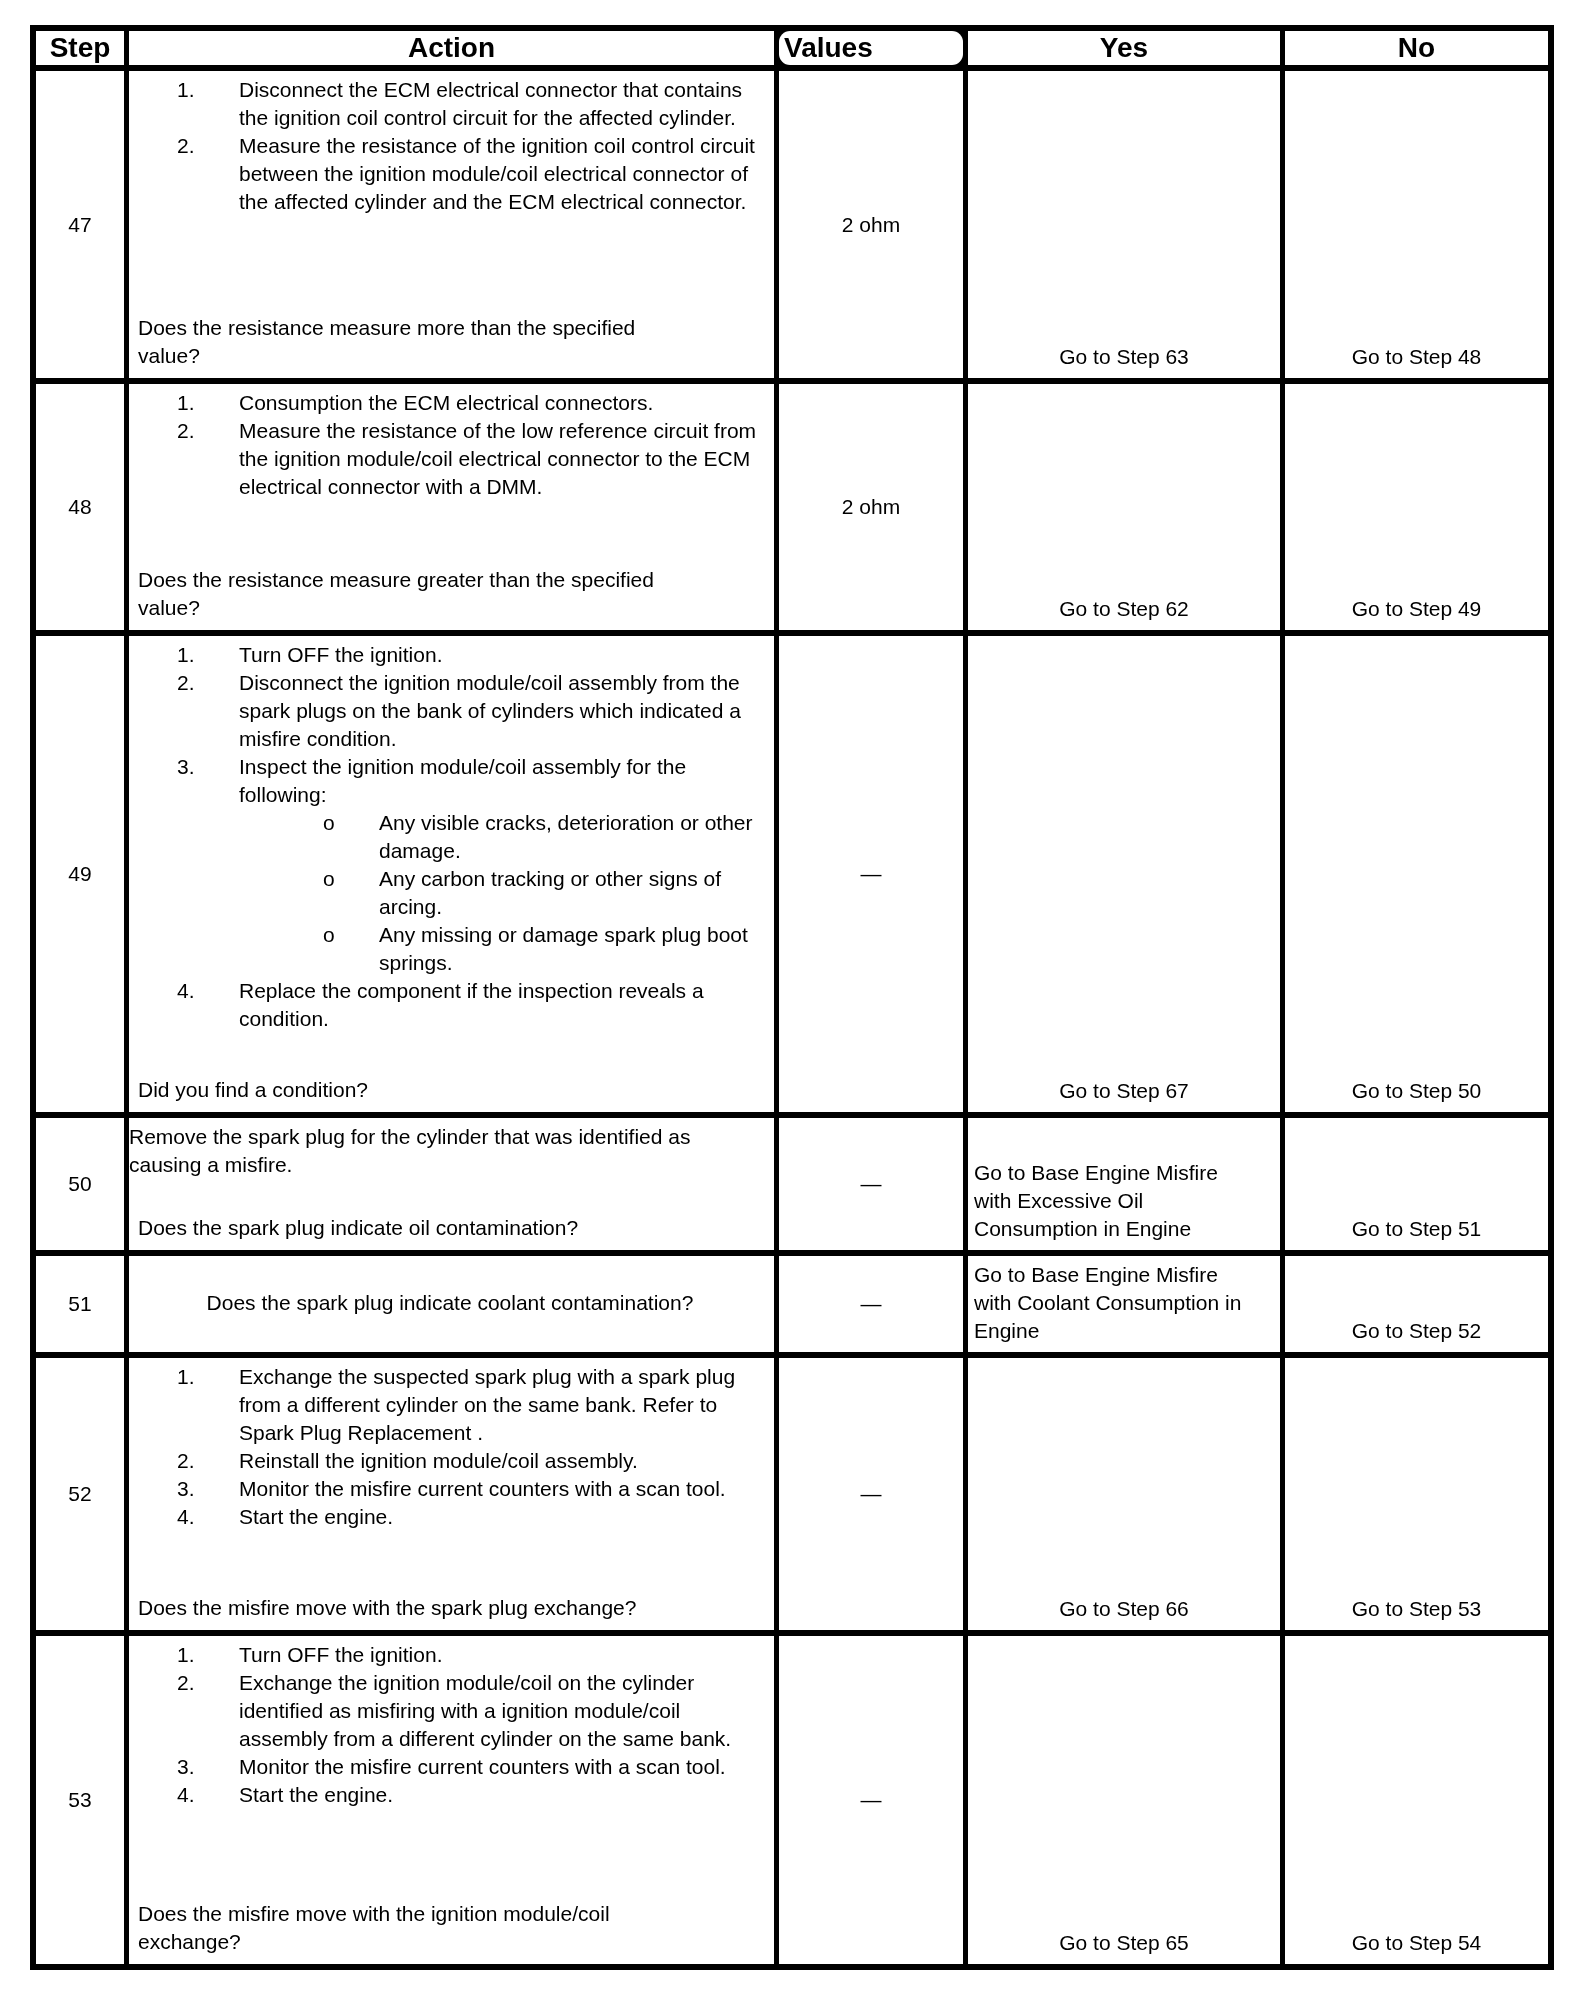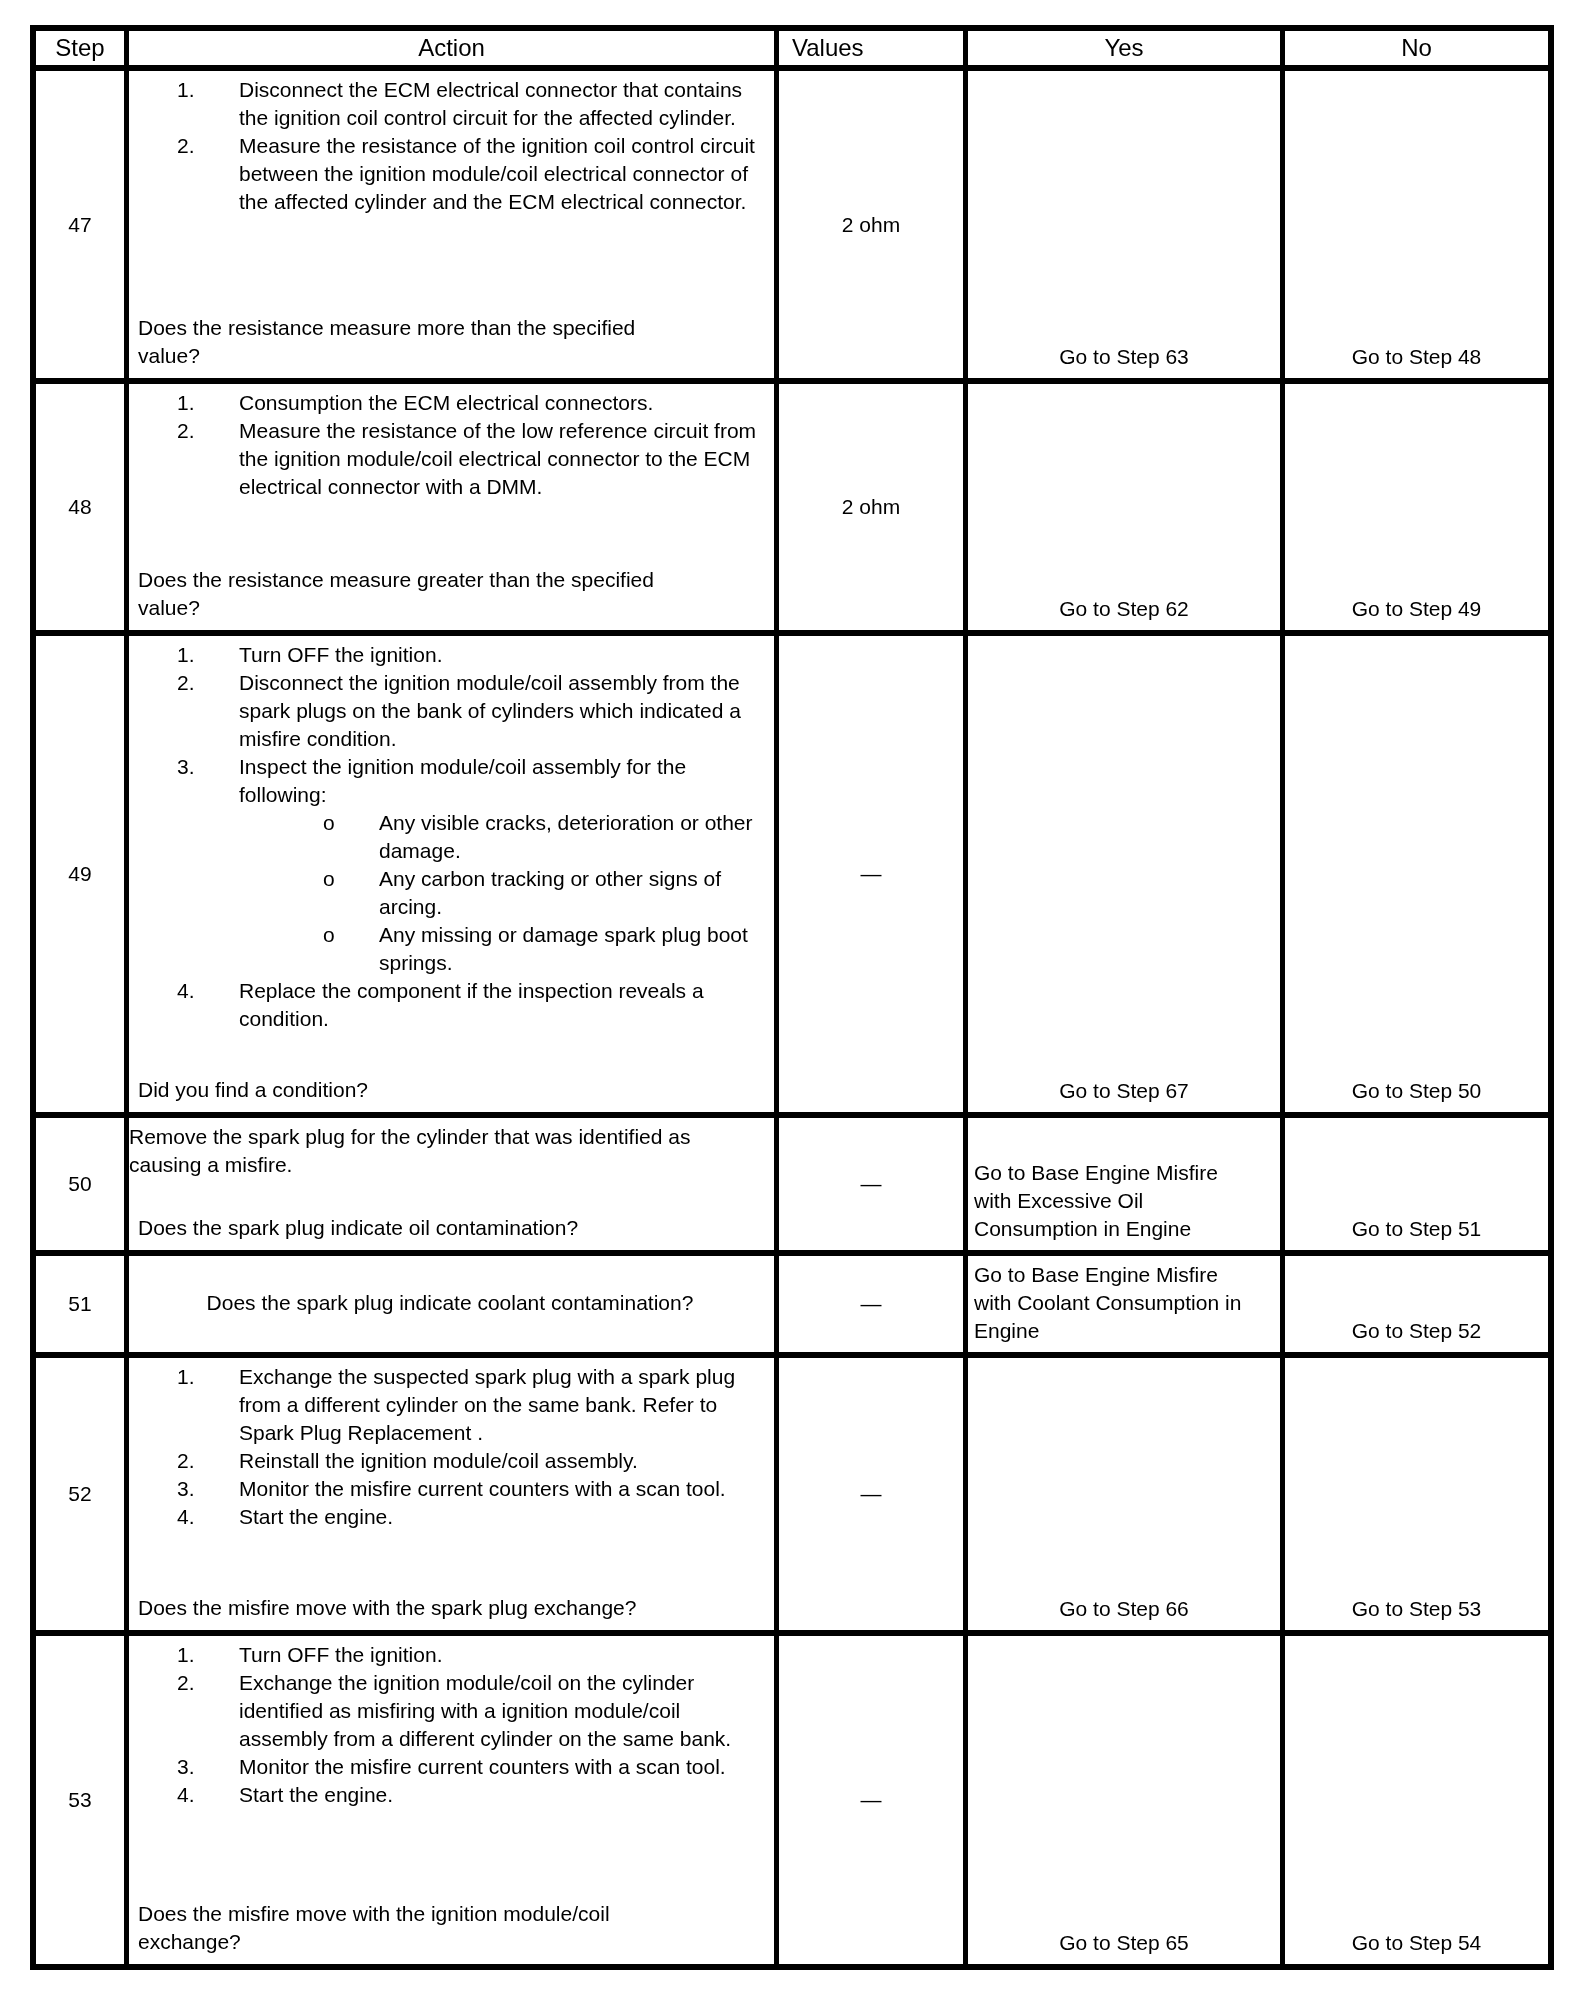--- a/index.html
+++ b/index.html
@@ -3,22 +3,22 @@
 <meta charset="utf-8">
 <style>
   html,body{margin:0;padding:0;background:#fff;}
   .page{position:relative;width:1584px;height:1998px;background:#fff;
         font-family:"Liberation Sans",sans-serif;color:#000;}
   .tbl{position:absolute;left:30px;top:25px;display:grid;
        grid-template-columns:88px 645px 184px 312px 263px;
        grid-template-rows:34px 307px 246px 476px 132px 96px 272px 328px;
        column-gap:5px;row-gap:6px;background:#000;border:6px solid #000;}
   .c{background:#fff;font-size:21px;line-height:28px;overflow:hidden;}
-  .h{display:flex;align-items:center;justify-content:center;font-weight:normal;font-size:24px;}
-  .h-left{justify-content:flex-start;padding-left:13px;}
+  .h{display:flex;align-items:center;justify-content:center;font-weight:bold;font-size:28px;}
+  .h-left{justify-content:flex-start;padding-left:5px;border-radius:11px;}
   .step-c{display:flex;align-items:center;justify-content:center;}
   .values-c{display:flex;align-items:center;justify-content:center;}
   .action-c{display:flex;flex-direction:column;padding:5px 12px 8px 0;}
   .action-center{justify-content:center;align-items:center;}
   .olist{padding-left:48px;}
   .oli{display:grid;grid-template-columns:62px 1fr;}
   .sublist{margin-left:84px;}
   .bli{display:grid;grid-template-columns:56px 1fr;}
   .question{margin-top:auto;padding-left:9px;max-width:560px;}
   .action-center .question{margin-top:0;}

